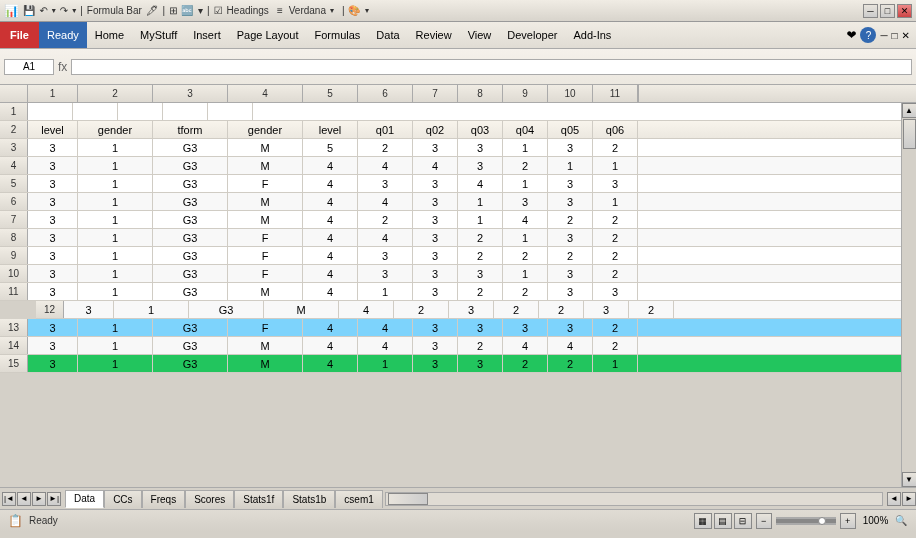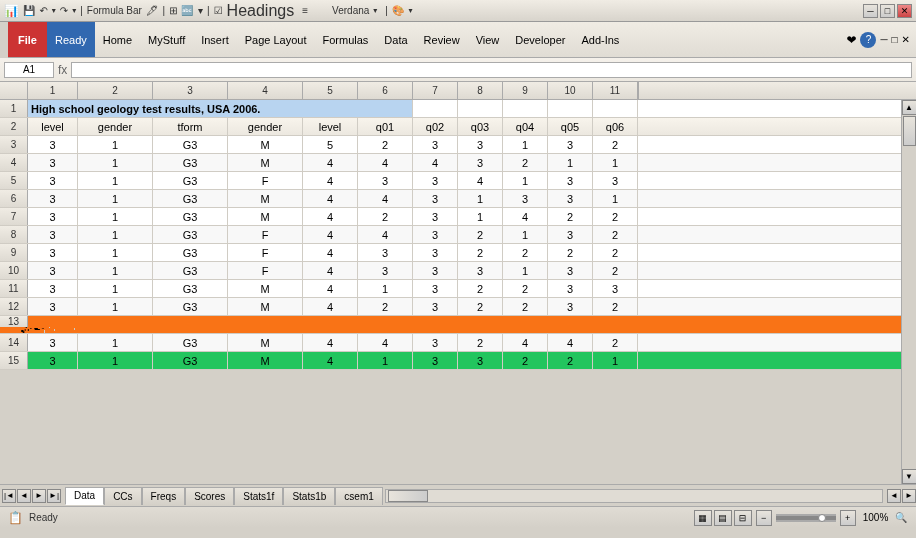--- a/index.html
+++ b/index.html
@@ -19,34 +19,33 @@
     .title-bar-title { flex: 1; text-align: center; font-size: 11px; color: #000; font-weight: normal; }
     .title-bar-buttons { display: flex; gap: 2px; }
     .title-btn { width: 15px; height: 14px; border: 1px solid #888; background: linear-gradient(to bottom, #e8e4dc, #ccc); font-size: 9px; display: flex; align-items: center; justify-content: center; cursor: pointer; }
 
     
     .menu-bar {
       background: linear-gradient(to bottom, #f0ece4, #e0dcd4);
       border-bottom: 1px solid #aaa;
       display: flex;
       align-items: center;
-      height: 36px;
-      margin-left: 8px;
+      height: 27px;
     }
     .menu-item { padding: 2px 8px; font-size: 11px; cursor: pointer; height: 100%; display: flex; align-items: center; }
     .menu-item.active { background: #3168b0; color: white; }
     .file-menu { background: #cc3333; color: white; padding: 2px 10px; font-size: 11px; font-weight: bold; cursor: pointer; height: 100%; display: flex; align-items: center; }
 
     
     .formula-bar {
       background: linear-gradient(to bottom, #f5f1eb, #ece8e0);
       border-bottom: 1px solid #aaa;
       display: flex;
       align-items: center;
-      height: 24px;
+      height: 36px;
       padding: 0 4px;
       gap: 4px;
     }
     .name-box { width: 50px; height: 16px; border: 1px solid #aaa; background: white; font-size: 10px; text-align: center; }
     .formula-sep { font-size: 12px; color: #666; }
     .formula-input { flex: 1; height: 16px; border: 1px solid #aaa; background: white; font-size: 10px; padding: 0 2px; }
 
     
     .spreadsheet-container { display: flex; flex-direction: column; height: calc(538px - 22px - 28px - 22px - 20px - 22px - 22px); }
     .sheet-area { display: flex; flex: 1; overflow: hidden; }
@@ -120,23 +119,23 @@
     <span style="font-size:8px; cursor:pointer;">▾</span>
     <span>|</span>
     <span style="font-size:10px;">Formula Bar</span>
     <span style="font-size:10px; cursor:pointer;">🖋</span>
     <span>|</span>
     <span style="font-size:10px; cursor:pointer;">⊞</span>
     <span style="font-size:10px; cursor:pointer;">🔤</span>
     <span style="font-size:10px; cursor:pointer;">▾</span>
     <span>|</span>
     <span style="font-size:10px;">☑</span>
-    <span style="font-size:16px;">Headings</span>
+    <span style="font-size:10px;">Headings</span>
     <span style="margin-left:4px;">≡</span>
-    <span style="font-size:10px; cursor:pointer; margin-left:20px;">Verdana</span>
+    <span style="font-size:10px; cursor:pointer; margin-left:2px;">Verdana</span>
     <span style="font-size:8px; cursor:pointer;">▾</span>
     <span style="margin-left:4px;">|</span>
     <span style="font-size:10px; cursor:pointer;">🎨</span>
     <span style="font-size:8px; cursor:pointer;">▾</span>
   </div>
   <div class="title-bar-buttons">
     <div class="title-btn">─</div>
     <div class="title-btn">□</div>
     <div class="title-btn" style="background: linear-gradient(to bottom, #e88, #c44);">✕</div>
   </div>
@@ -186,21 +185,20 @@
     <div class="col-header w-10">10</div>
     <div class="col-header w-11">11</div>
     <div style="width:15px; background: linear-gradient(to bottom, #f0ece4, #dedad2); border-left:1px solid #aaa;"></div>
   </div>
 
   <div class="sheet-area">
     <div class="rows-area">
 
       <div class="sheet-row title-row" style="background:white;">
         <div class="row-num w-row">1</div>
-        <div class="cell w-1 selected title-cell" style="justify-content:flex-start; padding-left:3px; font-weight:bold; width:calc(50px + 75px + 75px + 75px + 55px + 55px); min-width:calc(50px + 75px + 75px + 75px + 55px + 55px);">High school geology test results, USA 2006.</div>
         <div class="cell w-7"></div>
         <div class="cell w-8"></div>
         <div class="cell w-9"></div>
         <div class="cell w-10"></div>
         <div class="cell w-11"></div>
       </div>
 
       <div class="sheet-row" style="background: linear-gradient(to bottom, #f8f4ec, #ece8e0);">
         <div class="row-num w-row">2</div>
         <div class="cell w-1 header-cell">level</div>
@@ -336,35 +334,35 @@
             <div class="cell w-3">G3</div>
             <div class="cell w-4">M</div>
             <div class="cell w-5">4</div>
             <div class="cell w-6">1</div>
             <div class="cell w-7">3</div>
             <div class="cell w-8">2</div>
             <div class="cell w-9">2</div>
             <div class="cell w-10">3</div>
             <div class="cell w-11">3</div>
           </div>
-          <div class="sheet-row" style="background: rgb(248, 248, 248);">
+          <div class="sheet-row" style="background: rgb(248, 248, 248); margin-left: 36px;">
             <div class="row-num w-row">12</div>
             <div class="cell w-1">3</div>
             <div class="cell w-2">1</div>
             <div class="cell w-3">G3</div>
             <div class="cell w-4">M</div>
             <div class="cell w-5">4</div>
             <div class="cell w-6">2</div>
             <div class="cell w-7">3</div>
             <div class="cell w-8">2</div>
             <div class="cell w-9">2</div>
             <div class="cell w-10">3</div>
             <div class="cell w-11">2</div>
           </div>
-          <div class="sheet-row" style="background: #f97316; flex-direction: column;">
+          <div class="sheet-row" style="background: #7dd3fc;">
             <div class="row-num w-row">13</div>
             <div class="cell w-1">3</div>
             <div class="cell w-2">1</div>
             <div class="cell w-3">G3</div>
             <div class="cell w-4">F</div>
             <div class="cell w-5">4</div>
             <div class="cell w-6">4</div>
             <div class="cell w-7">3</div>
             <div class="cell w-8">3</div>
             <div class="cell w-9">3</div>

